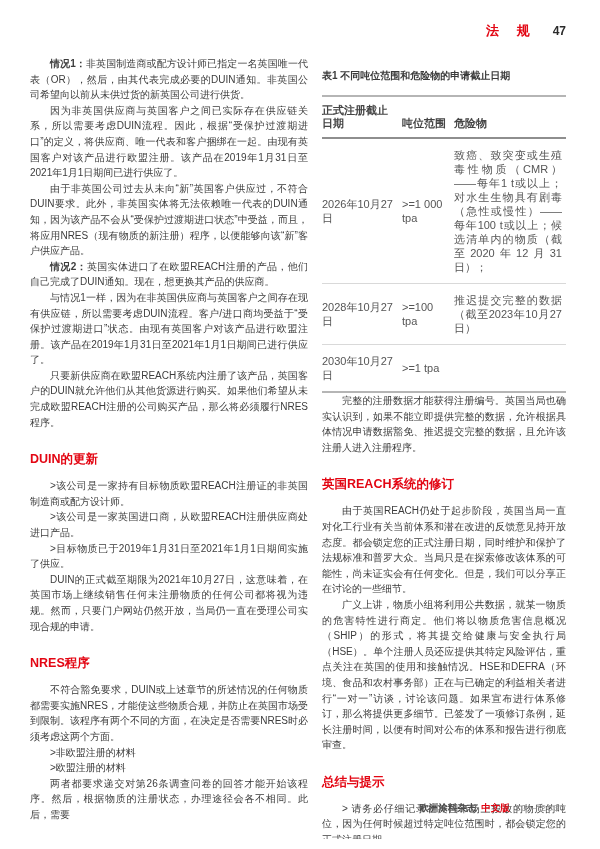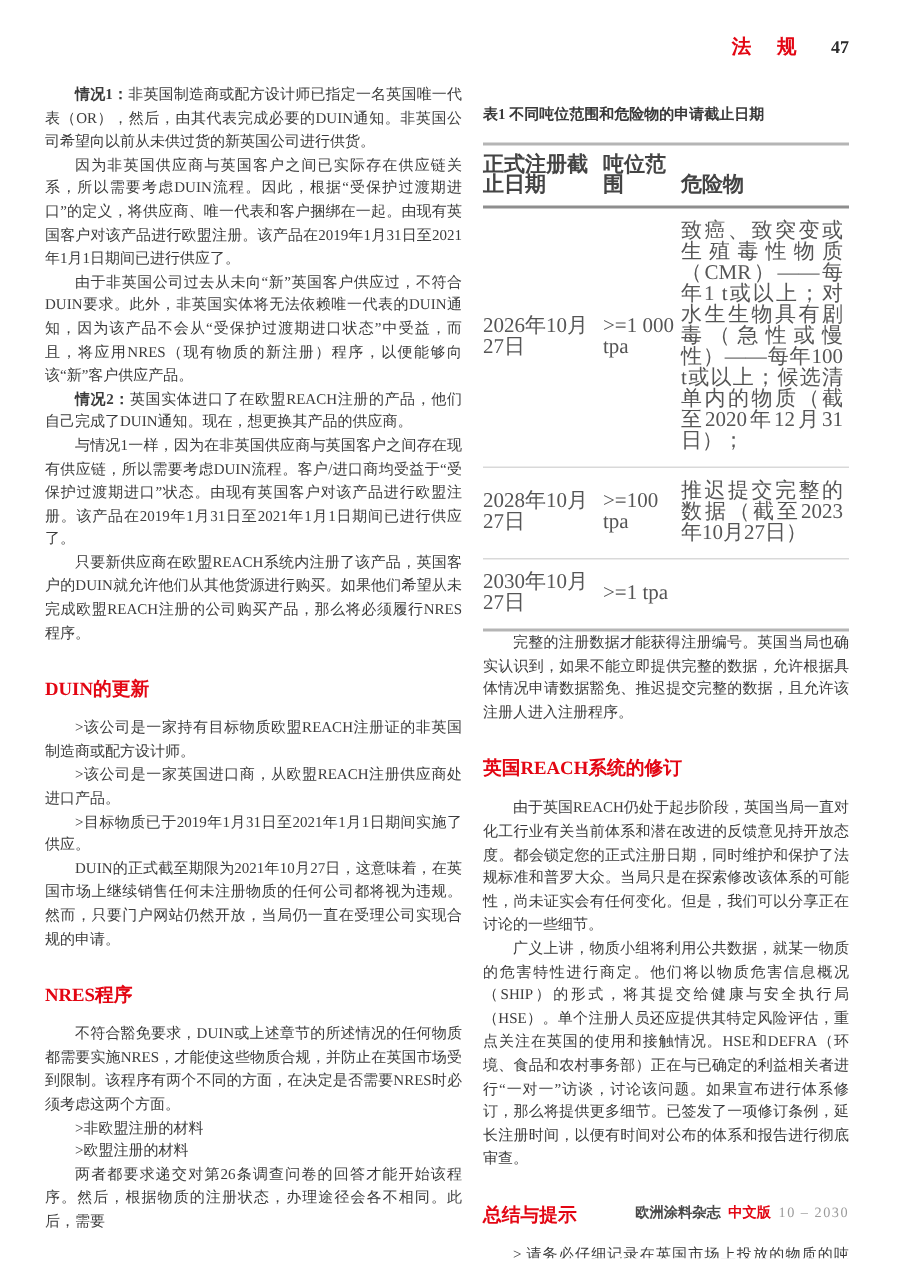--- a/index.html
+++ b/index.html
@@ -3,41 +3,41 @@
 <meta charset="utf-8">
 <style>
   :root{
     --accent-red:#e30613;
     --author-red:#e8474b;
     --body-text:#3c3c3c;
   }
   html,body{margin:0;padding:0;background:#ffffff;}
   .page{
     position:relative;width:600px;height:839px;background:#ffffff;
-    font-family:Liberation Serif, serif;color:var(--body-text);overflow:hidden;
+    font-family:Liberation Sans, sans-serif;color:var(--body-text);overflow:hidden;
   }
   
   .page-header{position:absolute;top:22px;right:34px;display:flex;align-items:baseline;gap:16px;}
   .section-label{color:var(--accent-red);font-weight:bold;font-size:13px;letter-spacing:7px;}
   .page-number{font-size:12px;color:#2b2b2b;font-weight:bold;letter-spacing:0;}
 
   
   .content{position:absolute;top:56px;left:30px;width:536px;display:flex;gap:14px;}
   .col-left{width:278px;}
   .col-right{width:244px;}
 
   .para{margin:0;font-size:10px;line-height:15.6px;text-align:justify;text-indent:2em;}
   .lead{font-weight:bold;}
   .list{margin:0;padding:0;list-style:none;}
   .list .item{font-size:10px;line-height:15.6px;text-align:justify;text-indent:2em;}
   .red-heading{color:var(--accent-red);font-size:12.5px;font-weight:bold;margin:21px 0 10px 0;}
 
   
   .table-title{font-weight:bold;font-size:10px;color:#3a3a3a;margin:13px 0 12px 0;}
-  table.t1{width:100%;border-collapse:collapse;border-top:2px solid #b5b5b5;border-bottom:2px solid #b5b5b5;font-size:14px;color:#555;}
+  table.t1{width:100%;border-collapse:collapse;border-top:2px solid #b5b5b5;border-bottom:2px solid #b5b5b5;font-size:11px;color:#555;}
   table.t1 th{text-align:left;font-weight:bold;color:#444;padding:7px 4px 7px 0;border-bottom:2px solid #8e8e8e;vertical-align:bottom;line-height:13px;}
   table.t1 td{padding:9px 4px 9px 0;border-bottom:1px solid #d9d9d9;vertical-align:middle;line-height:14px;}
   table.t1 tbody tr:last-child td{border-bottom:none;}
   .col-date{width:80px;}
   .col-tonnage{width:52px;}
   td.hazard{text-align:justify;}
   td.tonnage{text-align:left;}
 
   
   .bullets{margin:0;padding:0;list-style:none;}

